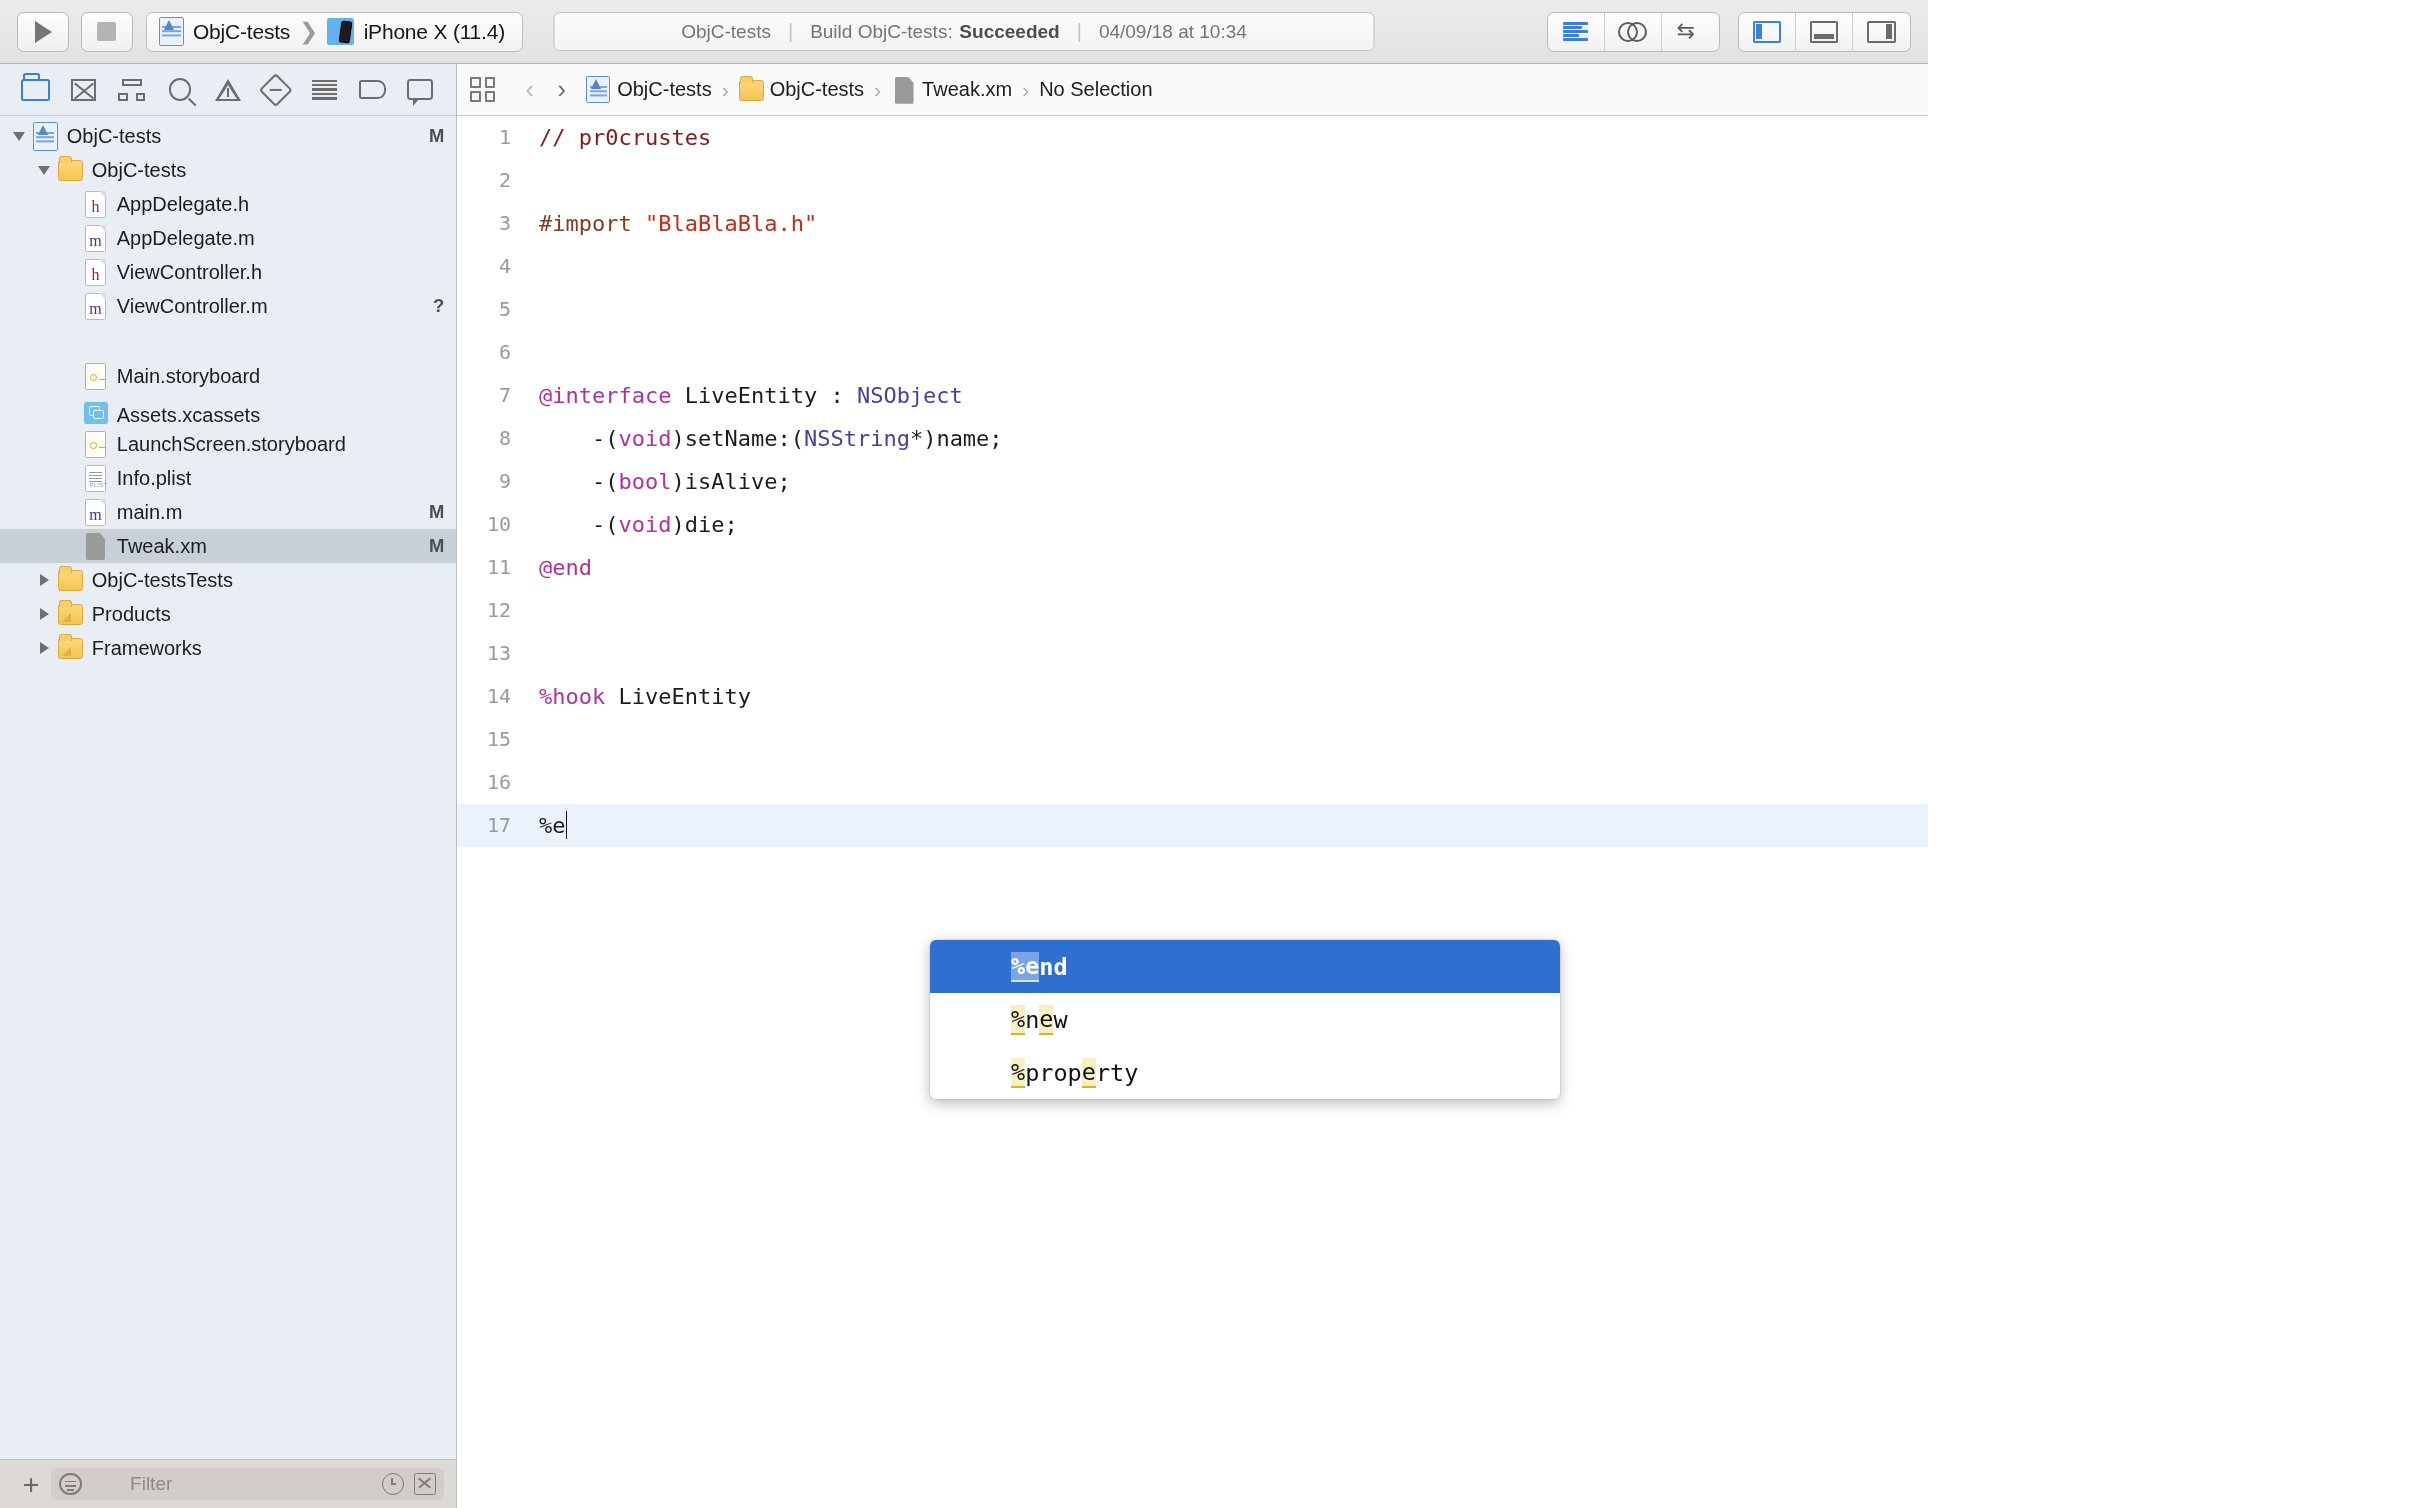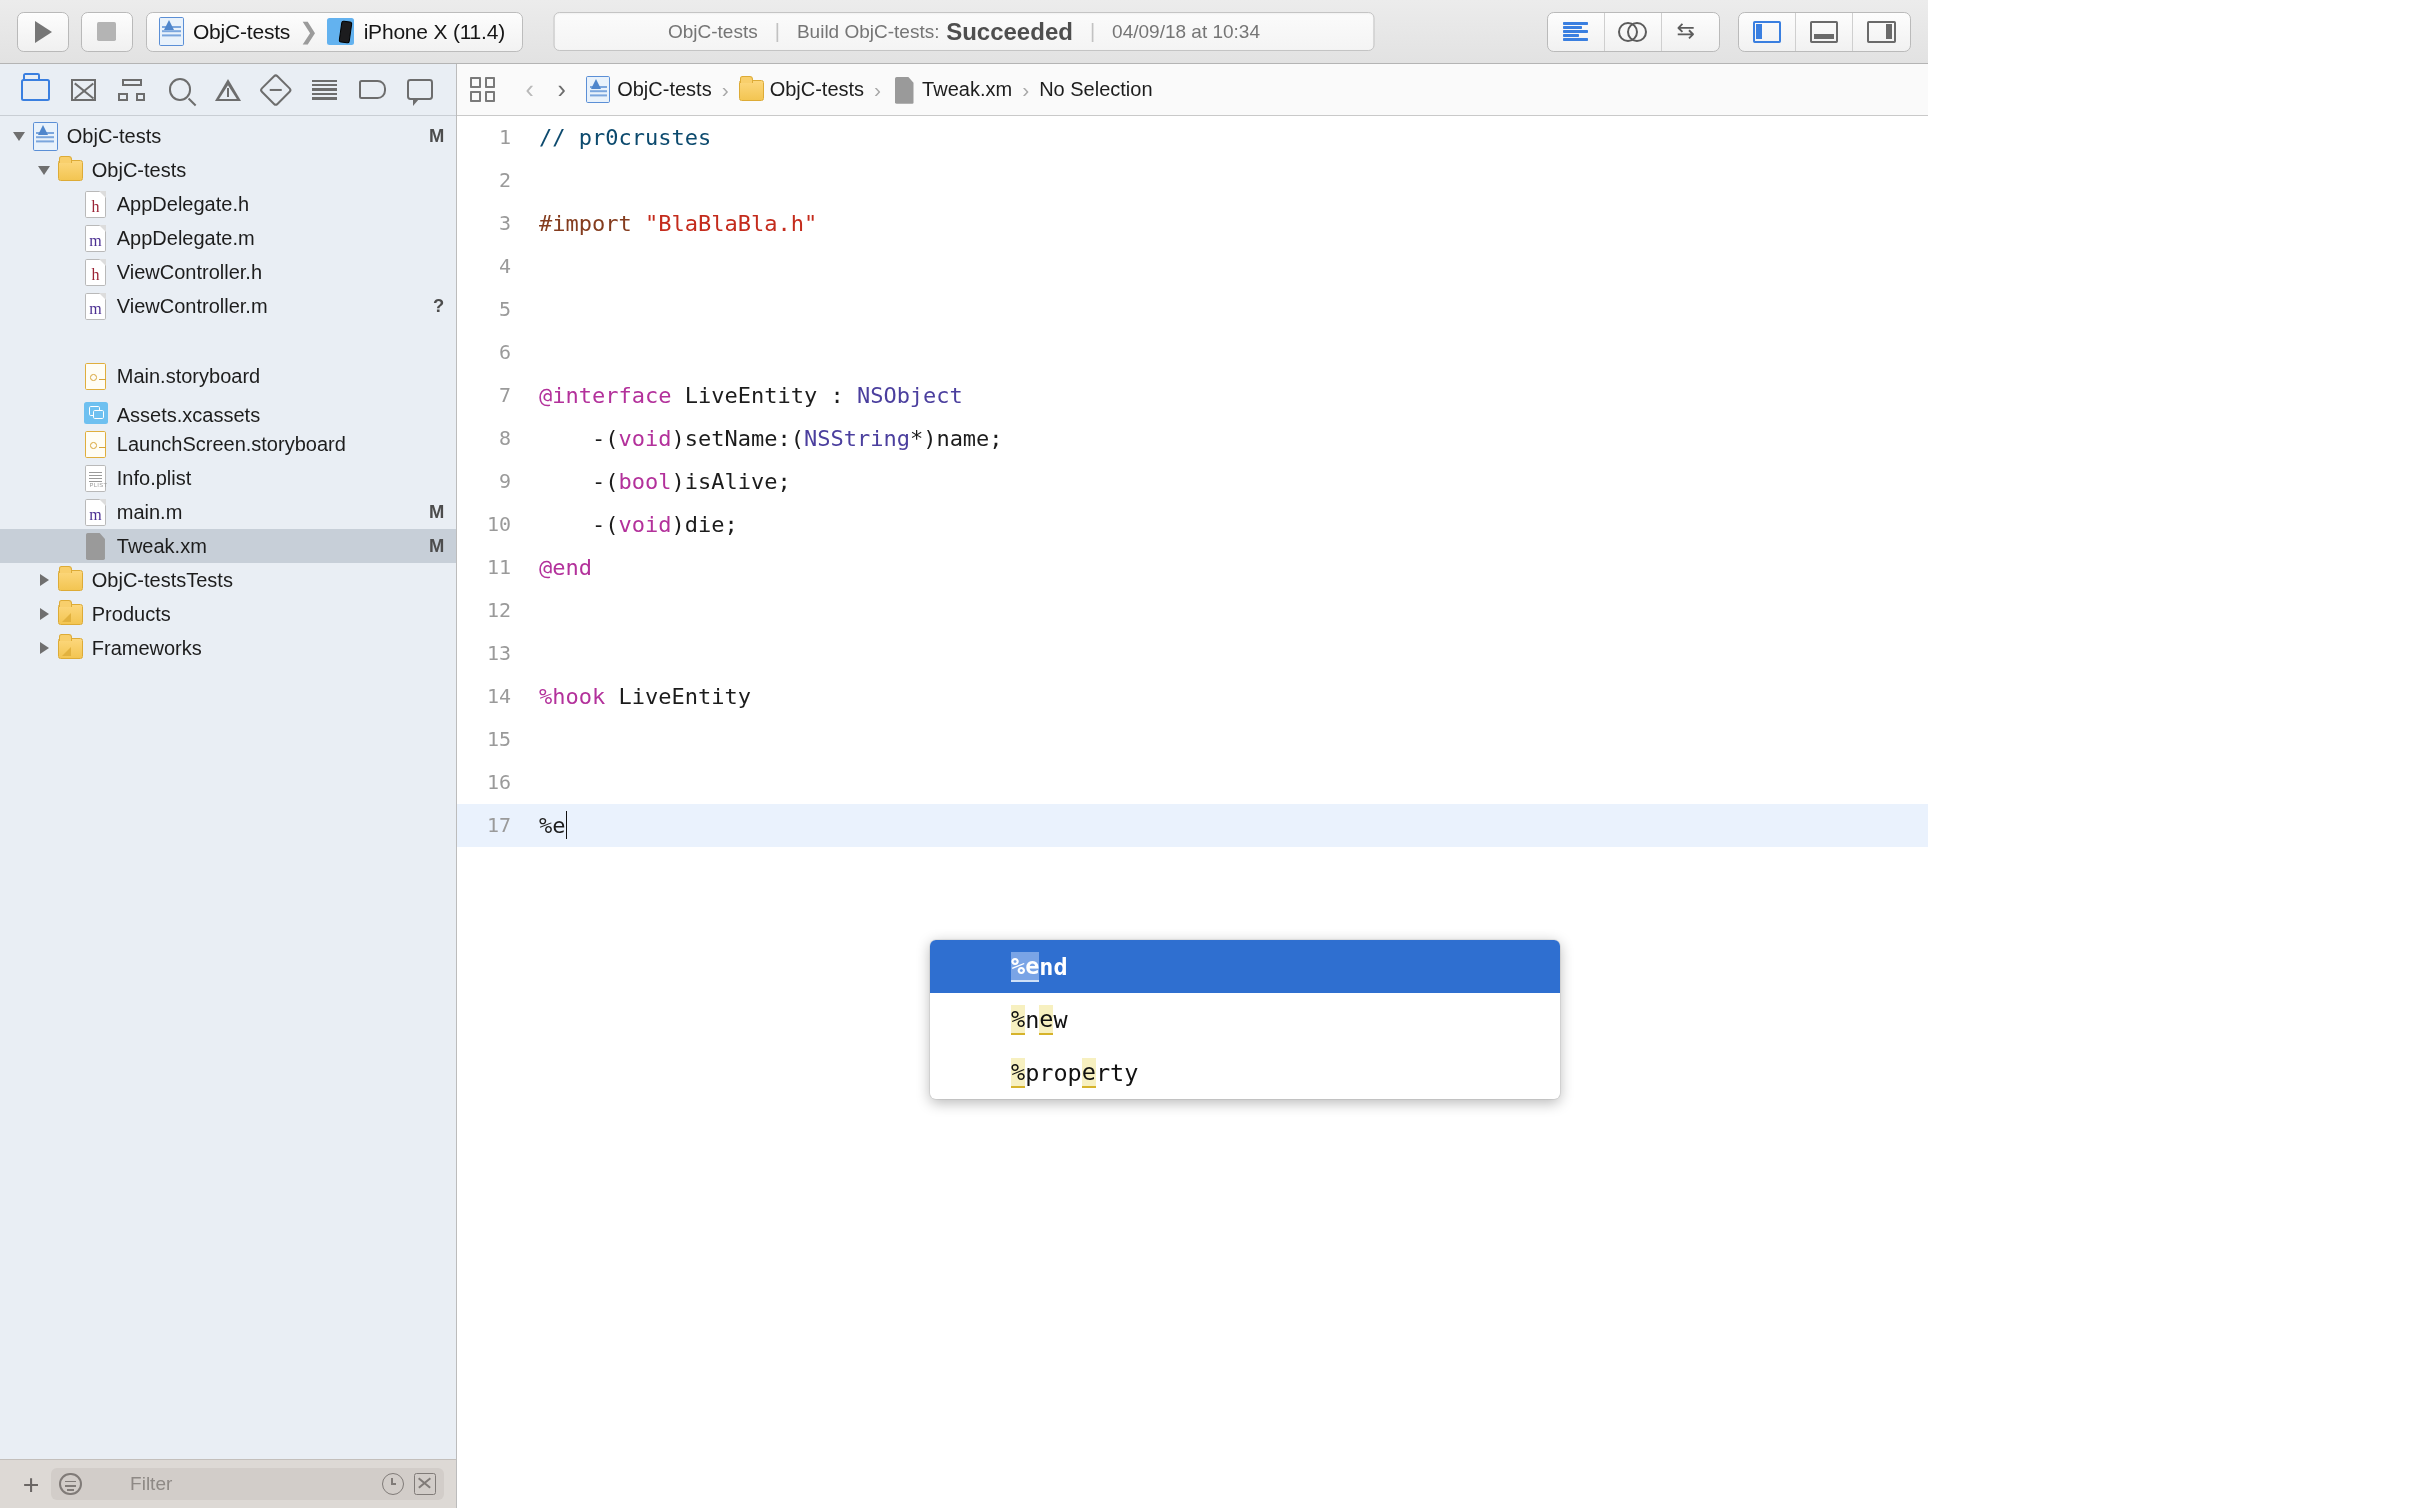--- a/index.html
+++ b/index.html
@@ -52,21 +52,21 @@
 
   .statusbar{
     position:absolute; left:50%; transform:translateX(-50%);
     width:821px; height:39px;
     background:linear-gradient(to bottom,#fbfbfb,#f4f4f4);
     border:0.8px solid #c4c4c4; border-radius:5.9px;
     display:flex; align-items:center; justify-content:center; gap:0px;
     box-shadow:0 0.8px 1.7px rgba(0,0,0,.05) inset;
   }
   .st-txt{ font-size:19px; color:#757575; }
-  .st-bold{ font-size:24px; color:#4e4e4e; font-weight:bold;}
+  .st-bold{ font-size:19px; color:#4e4e4e; font-weight:bold;}
   .st-sep{ color:#c2c2c2; font-size:20px; margin:0 17px; }
 
   .tb-right{ margin-left:auto; display:flex; align-items:center; gap:18.4px;}
   .seg{
     display:flex; height:40px;
     background:linear-gradient(to bottom,#fdfdfd,#f1f1f1);
     border:0.8px solid #bababa; border-radius:6.7px; overflow:hidden;
   }
   .seg > div{
     width:57px; display:flex;align-items:center;justify-content:center;
@@ -210,21 +210,21 @@
     font-family:"DejaVu Sans Mono","Liberation Mono",monospace;
     font-size:22px; line-height:43px; position:relative;
   }
   .ln{ display:flex; height:43px; align-items:center; }
   .ln.cur{ background:#eaf2fd; }
   .gut{
     width:54px; flex:0 0 54px; text-align:right; padding-right:0;
     color:#9a9a9a; font-size:20px; user-select:none;
   }
   .src{ padding-left:28px; white-space:pre; color:#1c1c1c;}
-  .cm{color:#0c4a6e}
+  .cm{color:#7f1d1d}
   .pp{color:#843c1e}
   .str{color:#c42b1c}
   .kw{color:#b3319b}
   .cls{color:#4b3f9e}
   .cursor{
     display:inline-block;width:1.7px;height:28px;background:#111;
     vertical-align:-5.9px;
   }
 
   

